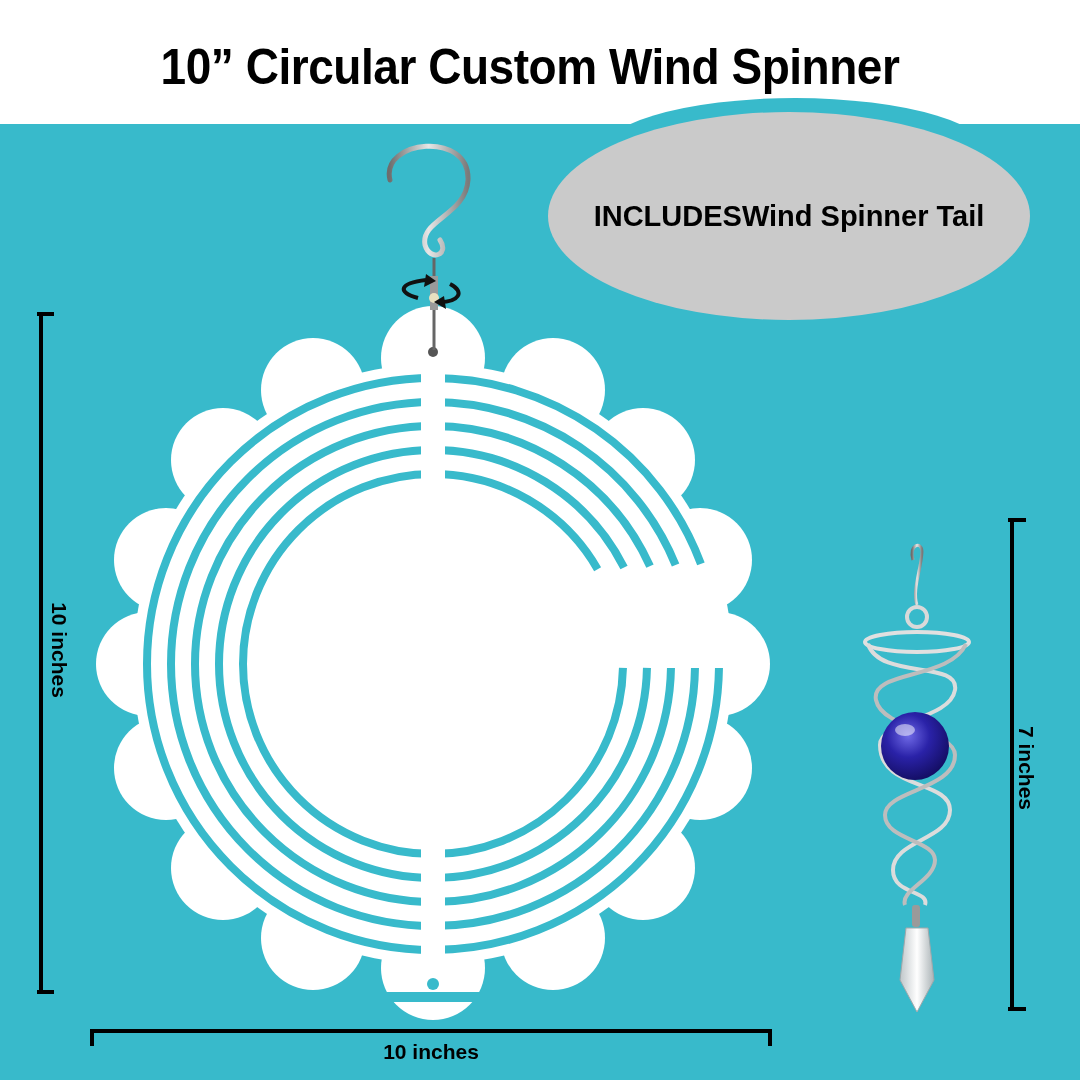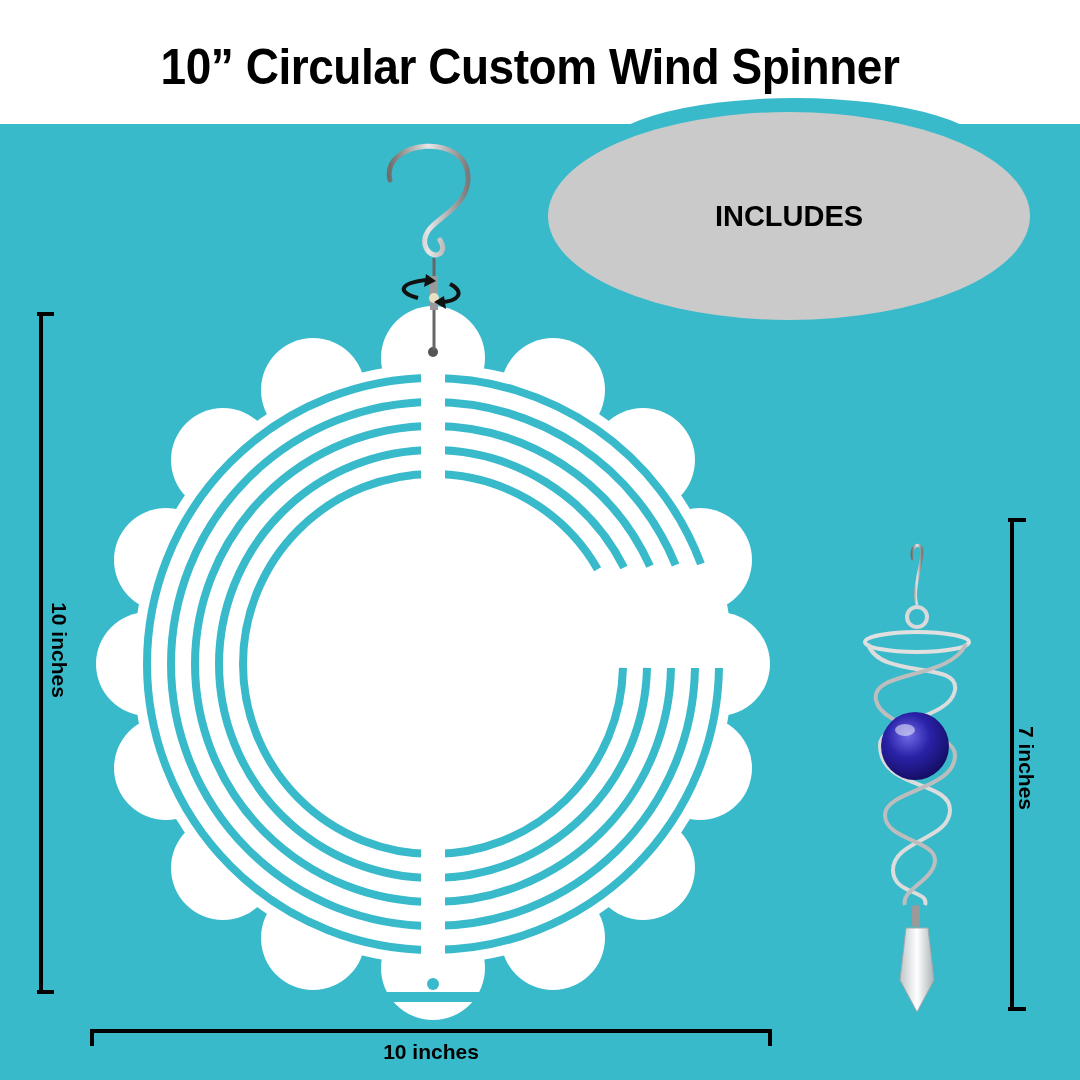--- a/index.html
+++ b/index.html
@@ -47,20 +47,21 @@
 </head>
 <body>
 
 <div class="title">10” Circular Custom Wind Spinner</div>
 
 <div class="dome"></div>
 <div class="teal-bg"></div>
 
 <div class="includes">
   <div class="line">INCLUDES</div>
+  <div class="line">Wind Spinner Tail</div>
 </div>
 
 <svg class="spinner-svg" width="1080" height="1080" viewBox="0 0 1080 1080">
   <defs>
     <linearGradient id="steel" x1="0" y1="0" x2="1" y2="0">
       <stop offset="0" stop-color="#6d6d6d"></stop>
       <stop offset="0.5" stop-color="#e6e6e6"></stop>
       <stop offset="1" stop-color="#7a7a7a"></stop>
     </linearGradient>
     <radialGradient id="ball" cx="0.4" cy="0.35" r="0.7">

